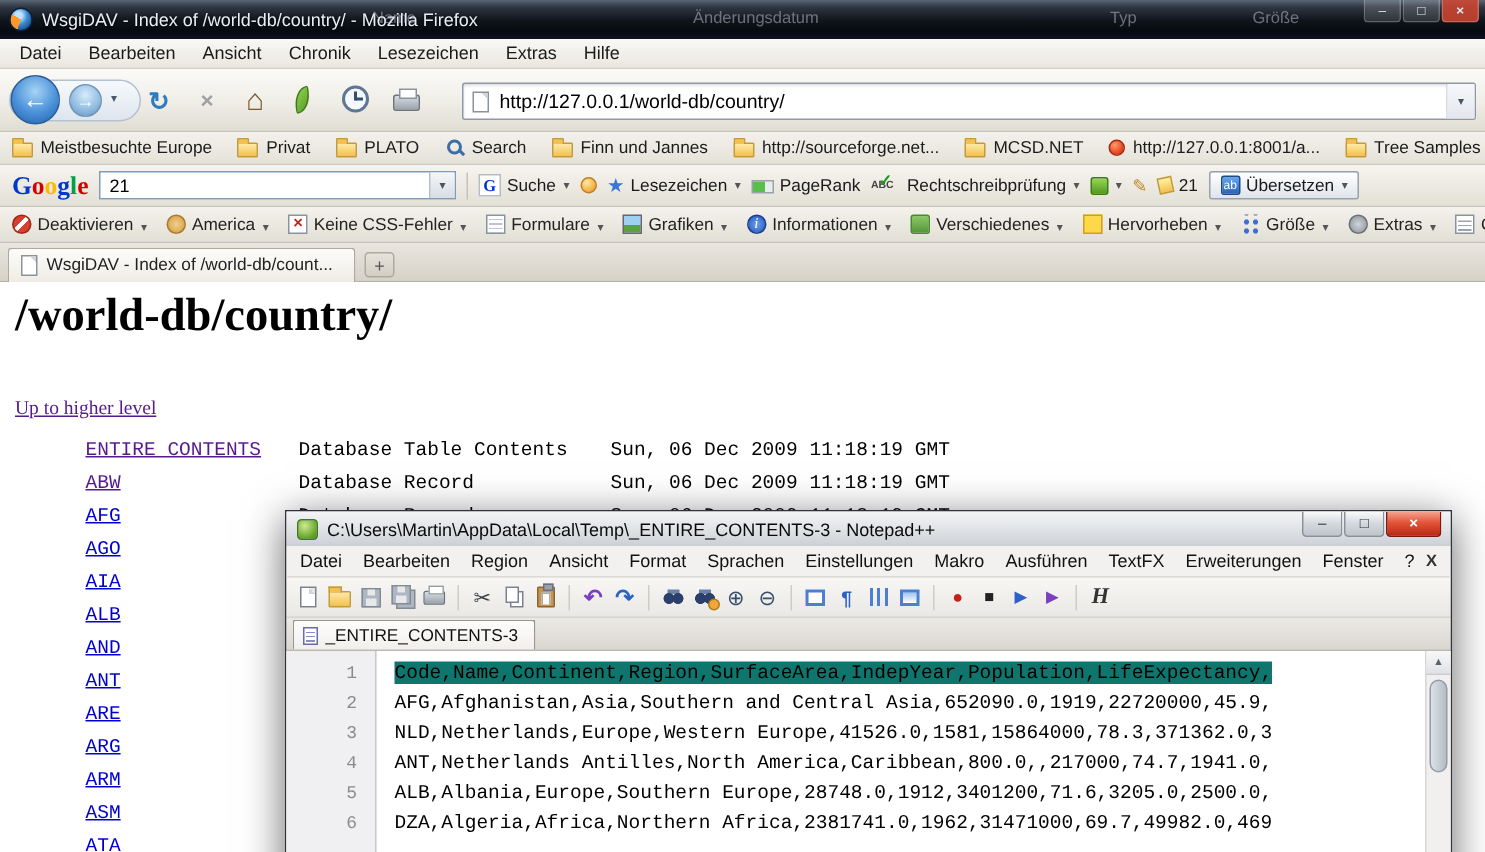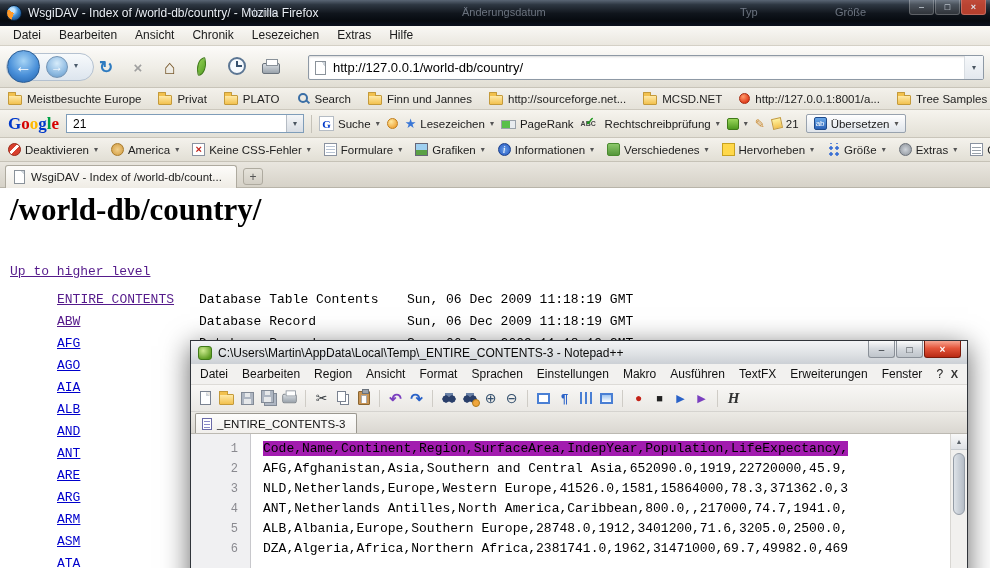--- a/index.html
+++ b/index.html
@@ -124,21 +124,21 @@
   .gt-btn{display:flex;align-items:center;gap:4px;padding:2px 7px;
     background:linear-gradient(#ffffff,#dfe4ea);border:1px solid #98a2ae;border-radius:2px;}
   .ab-ico{width:13px;height:13px;background:linear-gradient(#6aa8e8,#2a62b8);border:1px solid #1f4a8a;
     border-radius:2px;color:#fff;font-size:8px;display:flex;align-items:center;justify-content:center;}
 
   
   .webdevbar{position:absolute;top:138px;height:24px;width:100%;
     background:linear-gradient(#f4f2ec,#e2dfd5);border-bottom:1px solid #c6c2b7;
     display:flex;align-items:center;gap:13px;padding-left:8px;font-size:11.5px;color:#222;
     white-space:nowrap;overflow:hidden;}
-  .wd-item{display:flex;align-items:center;gap:4px;flex:0 0 auto;}
+  .wd-item{display:flex;align-items:flex-end;gap:4px;flex:0 0 auto;}
   .wd-ico{width:13px;height:13px;display:inline-flex;align-items:center;justify-content:center;
     position:relative;flex:0 0 auto;}
   .wd-ico.disable{border-radius:50%;border:1px solid #9a2a1a;background:#d8402e;
     background-image:linear-gradient(135deg,rgba(0,0,0,0) 40%,#fff 40%,#fff 58%,rgba(0,0,0,0) 58%);}
   .wd-ico.cookies{border-radius:50%;background:radial-gradient(#f2cf8a,#cf9a3f);border:1px solid #a87a2a;}
   .wd-ico.css{background:#fff;border:1px solid #8a92a0;}
   .wd-ico.css::after{content:"×";color:#c22218;font-size:11px;font-weight:bold;line-height:1;}
   .wd-ico.forms{background:#fff;border:1px solid #8a92a0;
     background-image:repeating-linear-gradient(#b8c4d4 0 1px,rgba(0,0,0,0) 1px 3px);
     background-size:9px 9px;background-position:1px 2px;background-repeat:no-repeat;}
@@ -164,21 +164,21 @@
     font-size:11.5px;color:#222;}
   .ff-tab .tab-title{white-space:nowrap;overflow:hidden;}
   .newtab-btn{position:absolute;left:243px;top:6px;width:20px;height:17px;
     background:linear-gradient(#e6e3db,#d2cec4);border:1px solid #aeaa9f;border-radius:3px;
     display:flex;align-items:center;justify-content:center;font-size:12px;color:#555;}
 
   
   .content{position:absolute;top:188px;left:0;right:0;bottom:0;background:#fff;}
   .page-title{position:absolute;left:10px;top:4px;font-family:"Liberation Serif",serif;
     font-size:31px;font-weight:bold;color:#000;}
-  .up-link{position:absolute;left:10px;top:76px;font-family:Liberation Mono, monospace;
+  .up-link{position:absolute;left:10px;top:76px;font-family:Liberation Serif, serif;
     font-size:13px;color:#551a8b;text-decoration:underline;cursor:pointer;}
   .listing{position:absolute;left:10px;top:104px;font-family:"Liberation Mono",monospace;
     font-size:13px;}
   .row{height:22px;white-space:nowrap;}
   .row-name{display:inline-block;width:142px;text-decoration:underline;cursor:pointer;margin-left:47px;}
   .row-name.visited{color:#551a8b}
   .row-name.link{color:#0000cc}
   .row-type{display:inline-block;width:208px;color:#000;}
   .row-date{color:#000;}
 
@@ -255,21 +255,21 @@
   .doc-ico::after{content:"";position:absolute;left:1px;top:2px;right:1px;height:7px;
     background:repeating-linear-gradient(#8a8ac8 0 1px,rgba(0,0,0,0) 1px 3px);}
   .npp-editor{display:flex;height:204px;background:#fff;}
   .npp-gutter{width:60px;background:#f0f0f2;border-right:1px solid #c8c8cc;
     font-family:"Liberation Mono",monospace;font-size:12px;line-height:20px;
     padding-top:5px;color:#8a8a90;flex:0 0 auto;}
   .lnum{display:block;text-align:right;padding-right:12px;}
   .npp-code{flex:1;font-family:"Liberation Mono",monospace;font-size:13px;line-height:20px;
     padding:5px 0 0 12px;color:#000;overflow:hidden;}
   .codeline{white-space:pre;height:20px;}
-  .codeline .sel{background:#a21caf;}
+  .codeline .sel{background:#0f766e;}
   .npp-scrollbar{width:17px;background:#f1f0ee;border-left:1px solid #d8d6d2;position:relative;flex:0 0 auto;}
   .sb-btn{height:16px;display:flex;align-items:center;justify-content:center;font-size:7px;color:#5a6168;
     background:linear-gradient(#f8f8f8,#dfe2e6);border-bottom:1px solid #c8ccd0;}
   .sb-thumb{position:absolute;left:2px;top:19px;width:12px;height:62px;border-radius:6px;
     background:linear-gradient(90deg,#dde2e8,#b4bcc6);border:1px solid #949ca6;}
 </style>
 </head>
 <body>
 
 <div id="stage">

